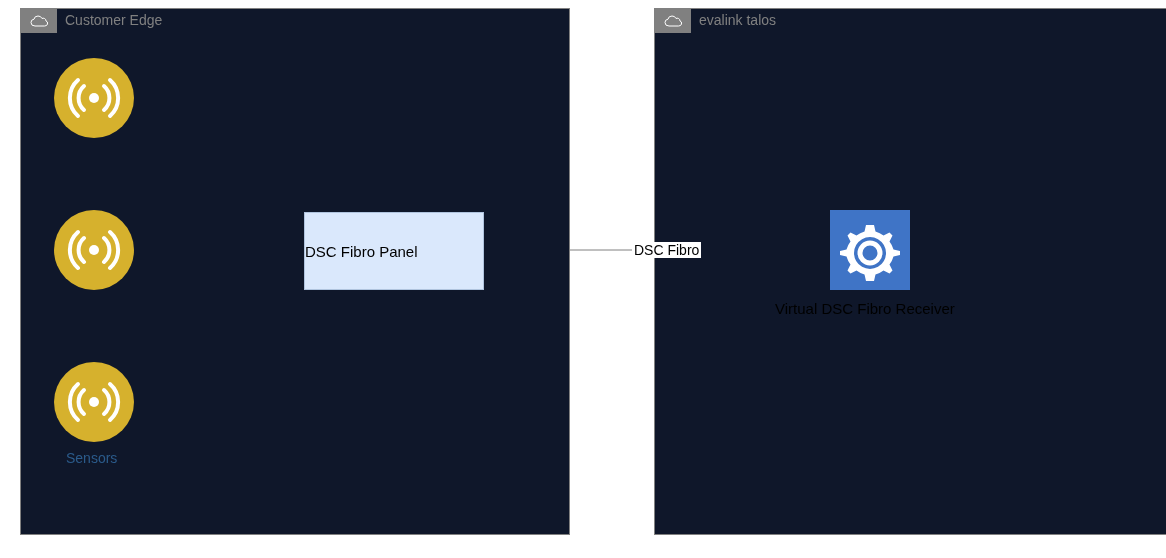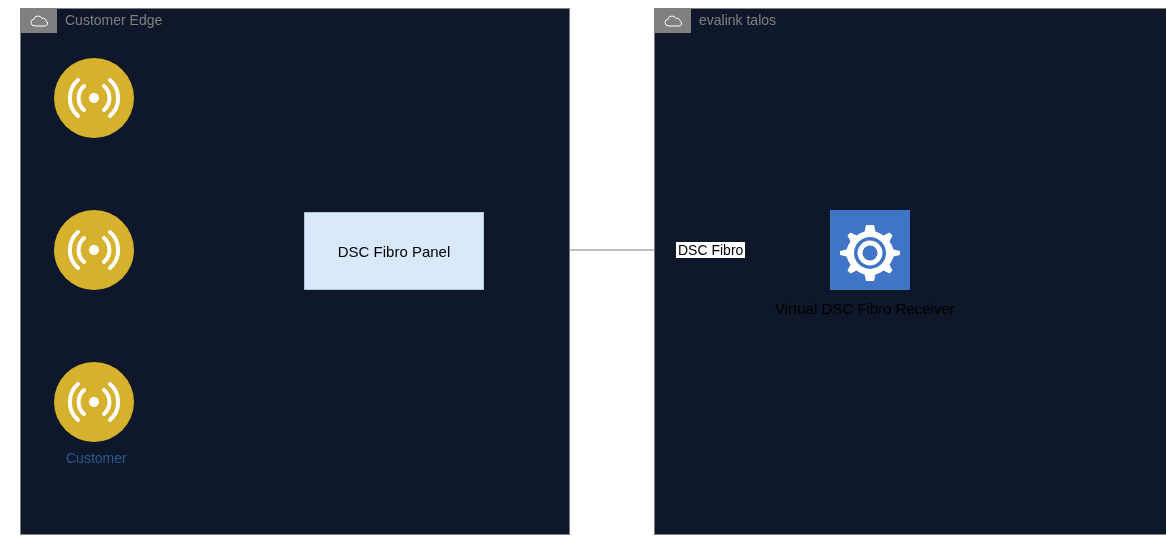--- a/index.html
+++ b/index.html
@@ -52,21 +52,21 @@
     position: absolute;
     font-size: 14px;
     color: #2b5b8b;
   }
   .panel-box {
     position: absolute;
     background: #dae8fc;
     border: 1px solid #b0c4de;
     display: flex;
     align-items: center;
-    justify-content: center;
+    justify-content: flex-start;
     font-size: 15px;
     color: #000000;
   }
   .receiver-node {
     position: absolute;
     text-align: center;
   }
   .receiver-icon-box {
     width: 80px;
     height: 80px;
@@ -163,27 +163,27 @@
     <svg width="60" height="60" viewBox="0 0 60 60">
       <circle cx="30" cy="30" r="5" fill="#ffffff"></circle>
       <path d="M20 18 A16 16 0 0 0 20 42" fill="none" stroke="#ffffff" stroke-width="4" stroke-linecap="round"></path>
       <path d="M14 12 A24 24 0 0 0 14 48" fill="none" stroke="#ffffff" stroke-width="4" stroke-linecap="round"></path>
       <path d="M40 18 A16 16 0 0 1 40 42" fill="none" stroke="#ffffff" stroke-width="4" stroke-linecap="round"></path>
       <path d="M46 12 A24 24 0 0 1 46 48" fill="none" stroke="#ffffff" stroke-width="4" stroke-linecap="round"></path>
     </svg>
   </div>
 </div>
 
-<div class="sensor-label" style="left:66px; top:450px;">Customer</div>
+<div class="sensor-label" style="left:66px; top:450px;">Sensors</div>
 
 <div class="panel-box" style="left:304px; top:212px; width:178px; height:76px;">
   <span>DSC Fibro Panel</span>
 </div>
 
-<div class="connection-label" style="left:632px; top:242px;margin-left:44px;">DSC Fibro</div>
+<div class="connection-label" style="left:632px; top:242px;">DSC Fibro</div>
 
 <div class="receiver-node" style="left:830px; top:210px; width:61px;">
   <div class="receiver-icon-box">
     <svg width="62" height="62" viewBox="0 0 62 62">
       <g fill="#ffffff">
         <path d="M31 6 L35 6 L36.5 12.5 Q41 13.8 44.5 16.5 L50.5 13.5 L53.5 16.5 L50.5 22.5 Q53.2 26 54.5 30.5 L61 32 L61 36 L54.5 37.5 Q53.2 42 50.5 45.5 L53.5 51.5 L50.5 54.5 L44.5 51.5 Q41 54.2 36.5 55.5 L35 62 L31 62 L27 62 L25.5 55.5 Q21 54.2 17.5 51.5 L11.5 54.5 L8.5 51.5 L11.5 45.5 Q8.8 42 7.5 37.5 L1 36 L1 32 L7.5 30.5 Q8.8 26 11.5 22.5 L8.5 16.5 L11.5 13.5 L17.5 16.5 Q21 13.8 25.5 12.5 L27 6 Z M31 18 A16 16 0 1 0 31.01 18 Z"></path>
       </g>
       <circle cx="31" cy="34" r="10" fill="none" stroke="#ffffff" stroke-width="5"></circle>
     </svg>
   </div>

